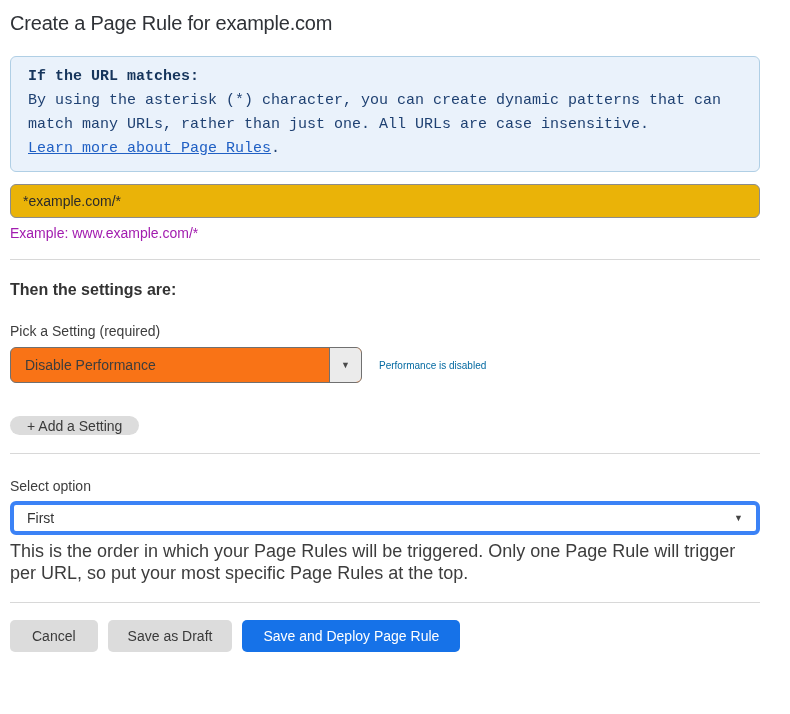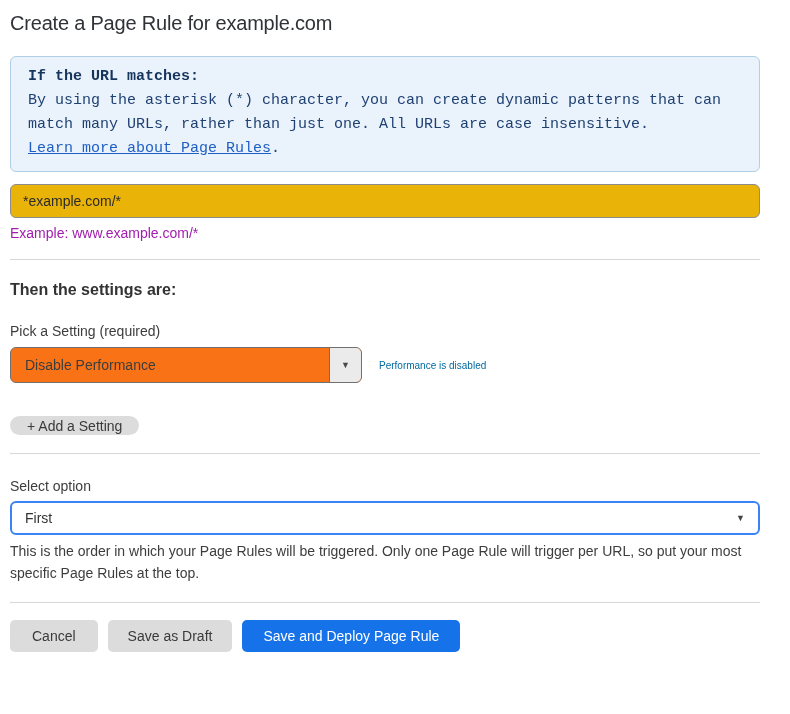--- a/index.html
+++ b/index.html
@@ -115,35 +115,35 @@
     font-size: 14px;
     color: #3a3a3a;
     font-family: "Liberation Sans", sans-serif;
     cursor: pointer;
   }
 
   .order-select {
     margin-top: 7px;
     width: 100%;
     height: 34px;
-    border: 2px solid #3b82f6;
+    border: 4px solid #3b82f6;
     border-radius: 6px;
     display: flex;
     align-items: center;
     justify-content: space-between;
     padding: 0 13px;
     font-size: 14px;
     color: #333333;
     background: #ffffff;
     cursor: pointer;
   }
   .order-select .arrow { font-size: 9px; color: #444444; }
 
   .help-text {
-    font-size: 14px;
+    font-size: 18px;
     color: #3d3d3d;
     line-height: 22px;
     margin-top: 5px;
   }
 
   .footer { display: flex; gap: 10px; margin-top: 17px; }
   .btn {
     height: 32px;
     border: none;
     border-radius: 5px;

